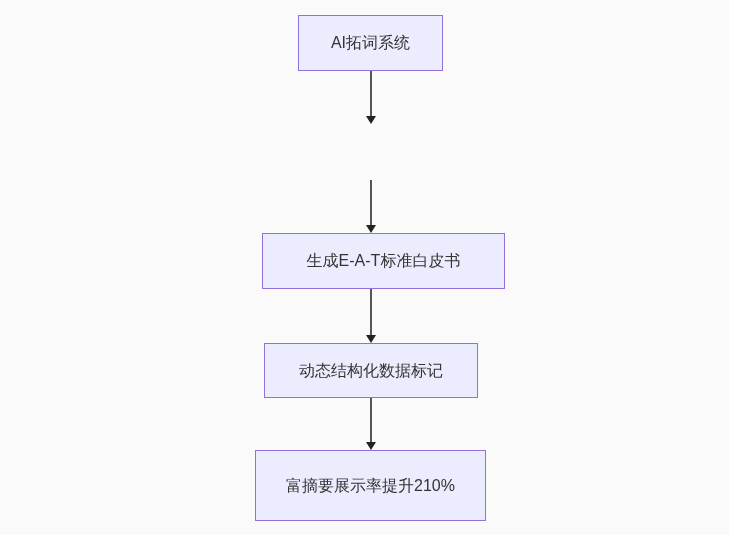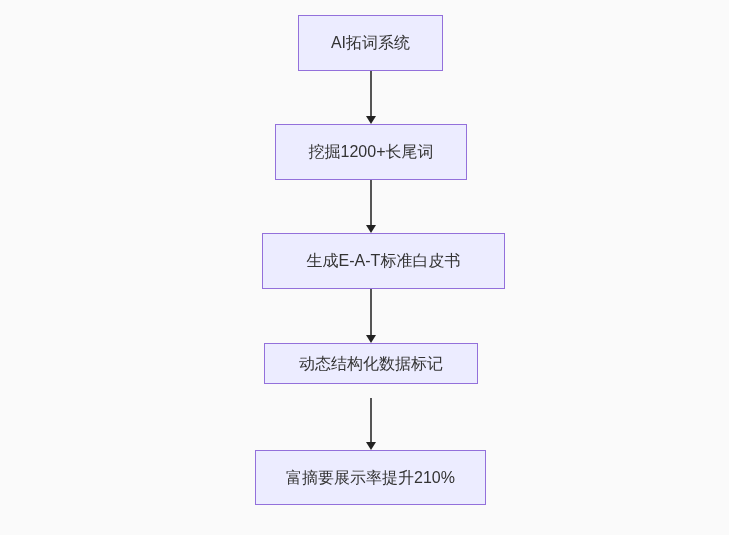--- a/index.html
+++ b/index.html
@@ -24,22 +24,22 @@
     line-height: 1;
     display: flex;
     align-items: center;
     justify-content: center;
     text-align: right;
     white-space: nowrap;
   }
   .node-1 { left: 298px; top: 15px;  width: 145px; height: 56px; }
   .node-2 { left: 275px; top: 124px; width: 192px; height: 56px; }
   .node-3 { left: 262px; top: 233px; width: 243px; height: 56px; }
-  .node-4 { left: 264px; top: 343px; width: 214px; height: 41px; }
-  .node-5 { left: 255px; top: 450px; width: 231px; height: 55px; }
+  .node-4 { left: 264px; top: 343px; width: 214px; height: 55px; }
+  .node-5 { left: 255px; top: 450px; width: 231px; height: 71px; }
 
   .edge-arrow {
     position: absolute;
     width: 10px;
     left: 366px;
   }
   .edge-arrow .line {
     position: absolute;
     left: 4px;
     top: 0;
@@ -69,23 +69,20 @@
 
   <div class="flow-node node-1">
     <span>AI拓词系统</span>
   </div>
 
   <div class="edge-arrow arrow-1">
     <div class="line"></div>
     <div class="head"></div>
   </div>
 
-  <div class="flow-node node-2">
-    <span>挖掘1200+长尾词</span>
-  </div>
 
   <div class="edge-arrow arrow-2">
     <div class="line"></div>
     <div class="head"></div>
   </div>
 
   <div class="flow-node node-3">
     <span>生成E-A-T标准白皮书</span>
   </div>
 

